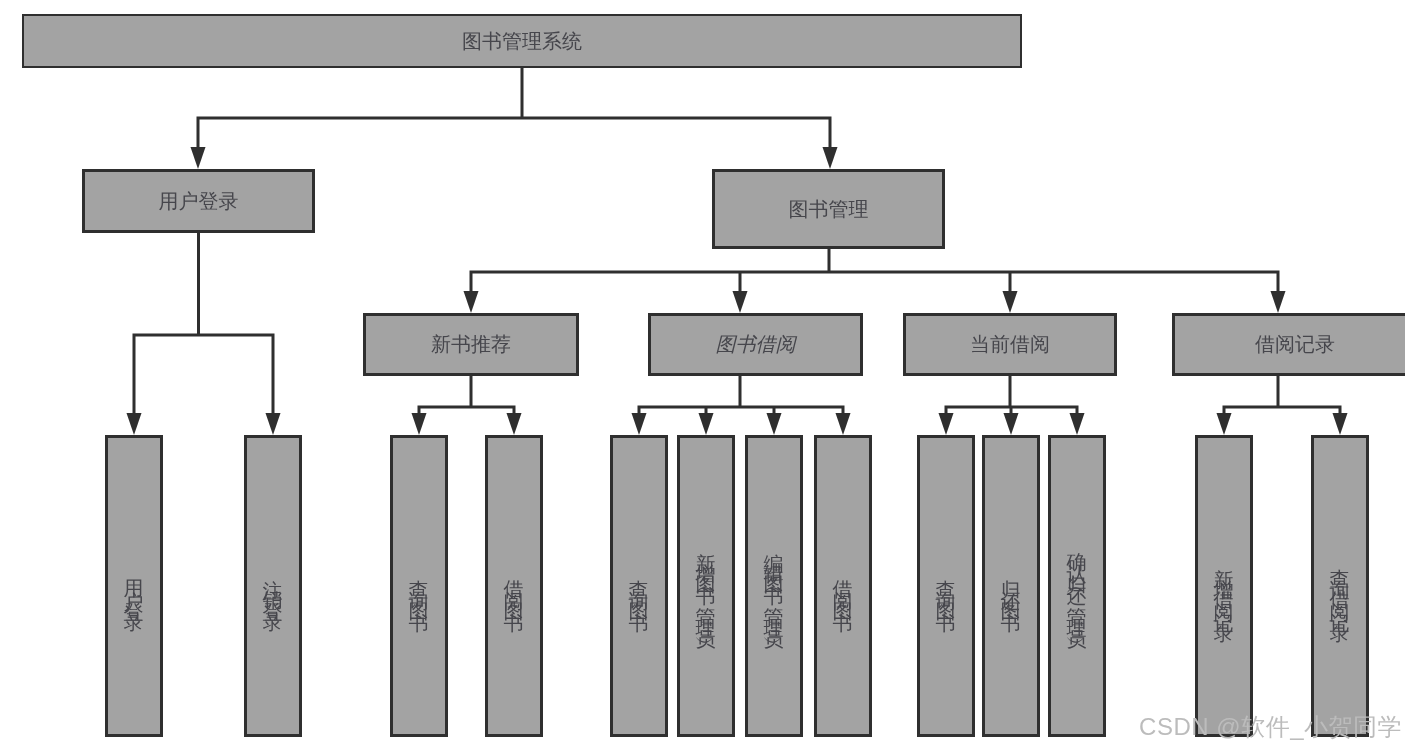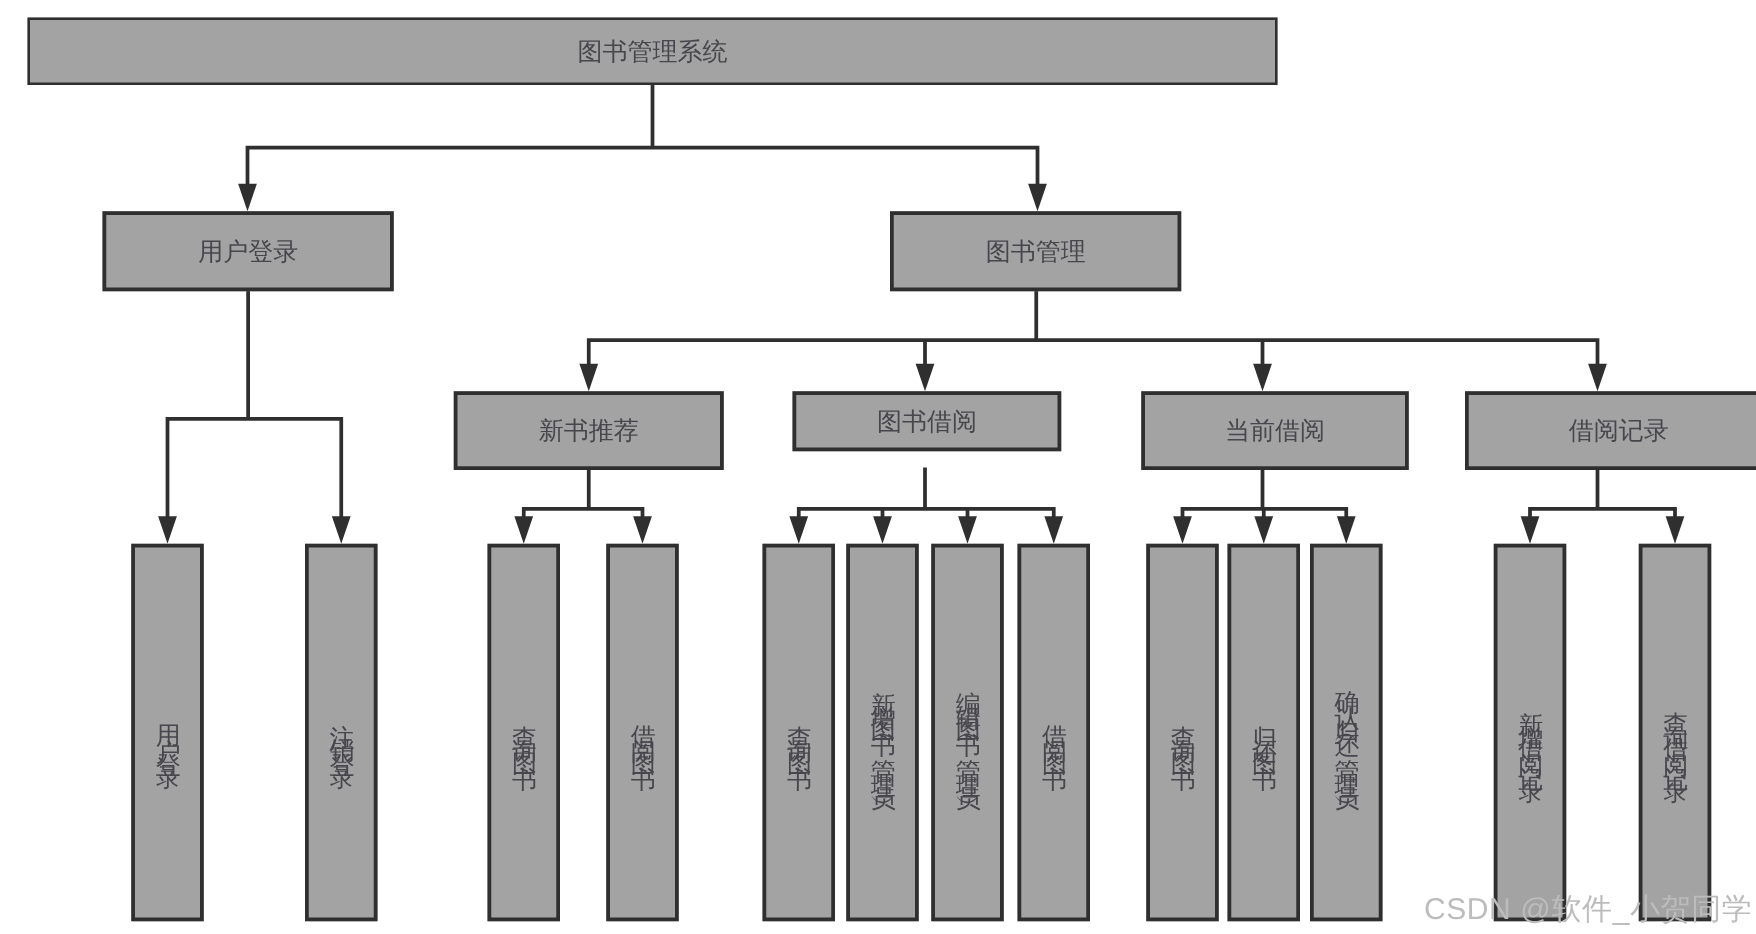--- a/index.html
+++ b/index.html
@@ -81,31 +81,31 @@
     </g>
   </svg>
 
   <div class="box root" style="left:22px;top:14px;width:1000px;height:54px;">
     <span>图书管理系统</span>
   </div>
 
   <div class="box" style="left:82px;top:169px;width:233px;height:64px;">
     <span>用户登录</span>
   </div>
-  <div class="box" style="left:712px;top:169px;width:233px;height:64px;">
+  <div class="box" style="left:712px;top:169px;width:233px;height:80px;">
     <span>图书管理</span>
   </div>
 
   <div class="box" style="left:363px;top:313px;width:216px;height:63px;text-align:right;">
     <span>新书推荐</span>
   </div>
-  <div class="box" style="left:634px;top:313px;width:215px;height:48px;">
+  <div class="box" style="left:648px;top:313px;width:215px;height:63px;font-style:italic;">
     <span>图书借阅</span>
   </div>
-  <div class="box" style="left:903px;top:313px;width:214px;height:63px;margin-left:10px;">
+  <div class="box" style="left:903px;top:313px;width:214px;height:63px;">
     <span>当前借阅</span>
   </div>
   <div class="box" style="left:1172px;top:313px;width:246px;height:63px;">
     <span>借阅记录</span>
   </div>
 
   <div class="box leaf" style="left:105px;">
     <span class="vtext">用户登录</span>
   </div>
   <div class="box leaf" style="left:244px;">

